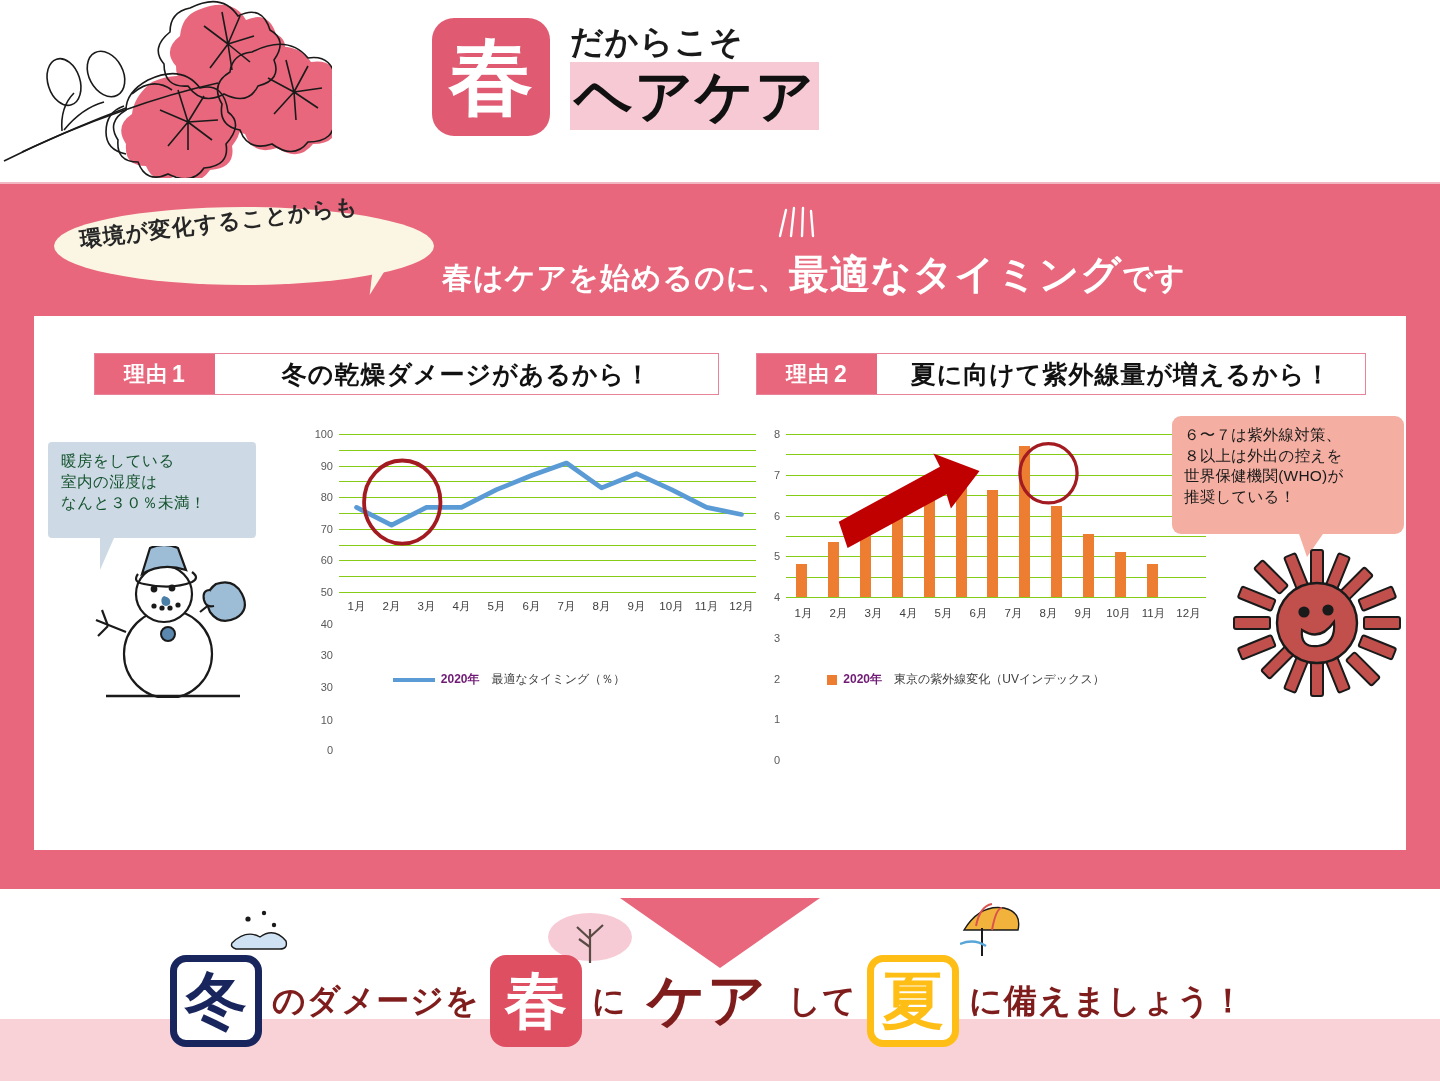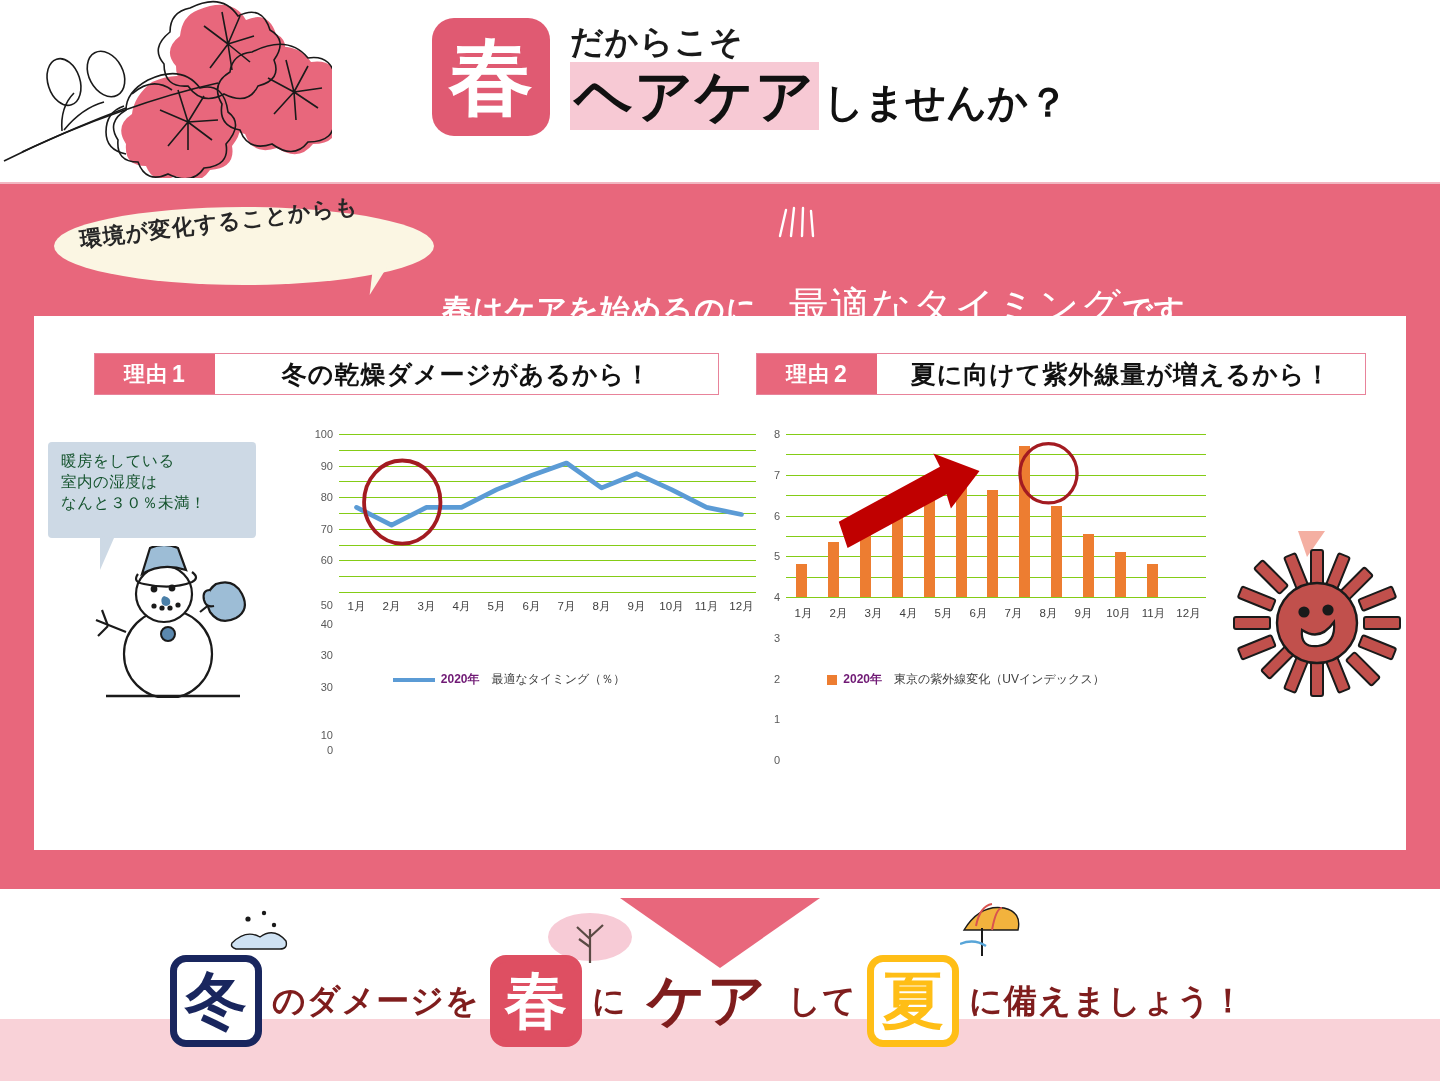--- a/index.html
+++ b/index.html
@@ -44,21 +44,21 @@
   .bubble-tail {
     position:absolute; left:372px; top:256px; width:0; height:0;
     border-left:16px solid #FBF6E3; border-top:6px solid transparent;
     border-bottom:34px solid transparent; transform:rotate(7deg);
   }
 
   .band-heading {
     position:absolute; left:442px; top:247px; display:flex; align-items:baseline; color:#fff;
   }
   .bh-a { font-size:30px; font-weight:700; letter-spacing:1px; }
-  .bh-b { font-size:40px; font-weight:400; letter-spacing:1px;margin-top:32px; }
+  .bh-b { font-size:40px; font-weight:700; letter-spacing:1px; }
   .bh-c { font-size:30px; font-weight:700; letter-spacing:1px; }
   .sparkle { position:absolute; left:775px; top:208px; width:46px; height:34px; }
 
   
   .card { position:absolute; left:34px; top:316px; width:1372px; height:534px; background:#fff; }
 
   .reason-head { position:absolute; display:flex; height:42px; border:1.6px solid #E8839A; }
   .rh-left {
     width:120px; background:#E8677C; color:#fff; font-size:21px; font-weight:600;
     display:flex; align-items:center; justify-content:center; letter-spacing:1px;
@@ -165,21 +165,20 @@
         <path d="M122 110 q-18 6 -18 26 q0 18 20 22"></path>
       </g>
     </svg>
 
     <div class="title-wrap">
       <div class="haru-badge">春</div>
       <div class="title-lines">
         <div class="t-line1">だからこそ</div>
         <div class="t-line2">
           <span class="t-hilite">ヘアケア</span>
-          <span class="t-tail">しませんか？</span>
         </div>
       </div>
     </div>
   </div>
 
   <div class="topline"></div>
   <div class="pink-band"></div>
 
   <div class="bubble-oval">
     <div class="btext">環境が変化することからも</div>
@@ -218,33 +217,33 @@
       </div>
       <div class="rh-right">夏に向けて紫外線量が増えるから！</div>
     </div>
 
     <div class="chart-box" id="lineChart" style="left:265px; top:110px; width:420px; height:200px;">
       <div class="plot" id="linePlot" style="position:absolute;left:40px;top:8px;right:6px;bottom:34px;">
           <div class="gridline" style="top: 158px;">
             <div class="ytick" style="top: 158px;">0</div>
           </div>
           <div class="gridline" style="top: 142.2px;">
-            <div class="ytick" style="top: 159px;">10</div>
+            <div class="ytick" style="top: 144px;">10</div>
           </div>
           <div class="gridline" style="top: 126.4px;">
             <div class="ytick" style="top: 126.4px;">30</div>
           </div>
           <div class="gridline" style="top: 110.6px;">
             <div class="ytick" style="top: 110.6px;">30</div>
           </div>
           <div class="gridline" style="top: 94.8px;">
             <div class="ytick" style="top: 94.8px;">40</div>
           </div>
           <div class="gridline" style="top: 79px;">
-            <div class="ytick" style="top: 79px; margin-top: 13px;">50</div>
+            <div class="ytick" style="top: 79px;">50</div>
           </div>
           <div class="gridline" style="top: 63.2px;">
             <div class="ytick" style="top: 63.2px;">60</div>
           </div>
           <div class="gridline" style="top: 47.4px;">
             <div class="ytick" style="top: 47.4px;">70</div>
           </div>
           <div class="gridline" style="top: 31.6px;">
             <div class="ytick" style="top: 31.6px;">80</div>
           </div>
@@ -392,20 +391,26 @@
       <path d="M34 86 L4 74"></path>
         <path d="M16 80 L10 64"></path>
         <path d="M16 80 L6 90"></path>
       <path d="M108 66 L128 50"></path>
     </g>
     <path d="M124 38 q18 -6 26 10 q8 16 -6 24 q-16 8 -26 -6 q-8 -18 6 -28 z" fill="#9DBDD6" stroke="#1a1a1a" stroke-width="2.2"></path>
     <path d="M118 44 q-8 0 -6 10 q2 8 10 6" fill="#9DBDD6" stroke="#1a1a1a" stroke-width="2.2"></path>
     <path d="M14 150 L148 150" stroke="#1a1a1a" stroke-width="2.4"></path>
   </svg>
 
+  <div class="peach-bubble">
+    <p>６〜７は紫外線対策、</p>
+    <p>８以上は外出の控えを</p>
+    <p>世界保健機関(WHO)が</p>
+    <p>推奨している！</p>
+  </div>
   <div class="peach-tail"></div>
 
   <svg class="deco" style="left:1232px;top:548px;width:170px;height:150px;" viewBox="0 0 170 150">
     <g fill="#C1504C" stroke="#1a1a1a" stroke-width="2">
       <rect x="79" y="2" width="12" height="36" rx="2"></rect>
       <rect x="79" y="112" width="12" height="36" rx="2"></rect>
       <rect x="2" y="69" width="36" height="12" rx="2"></rect>
       <rect x="132" y="69" width="36" height="12" rx="2"></rect>
       <rect x="79" y="2" width="12" height="36" rx="2" transform="rotate(45 85 75)"></rect>
       <rect x="79" y="112" width="12" height="36" rx="2" transform="rotate(45 85 75)"></rect>

